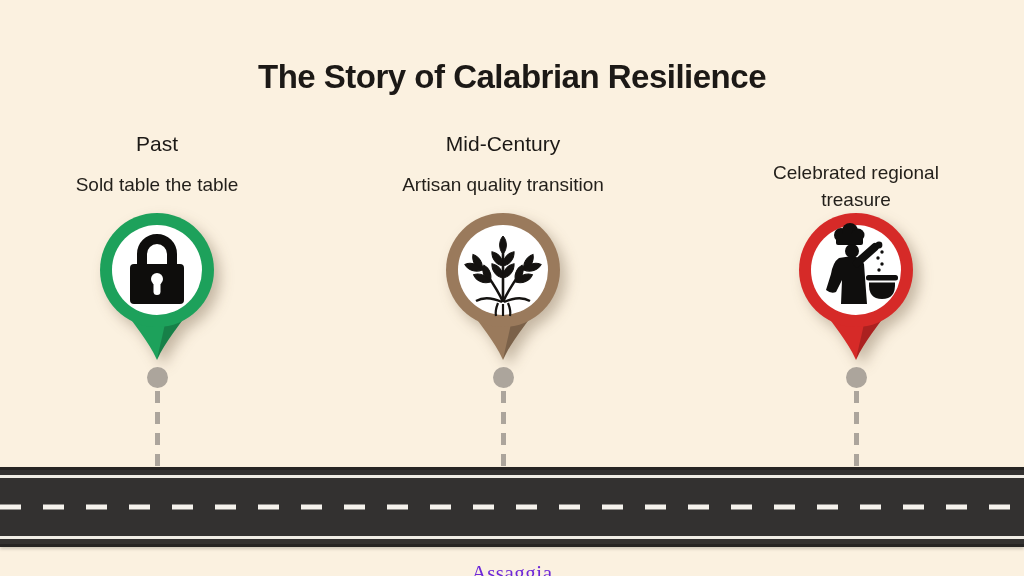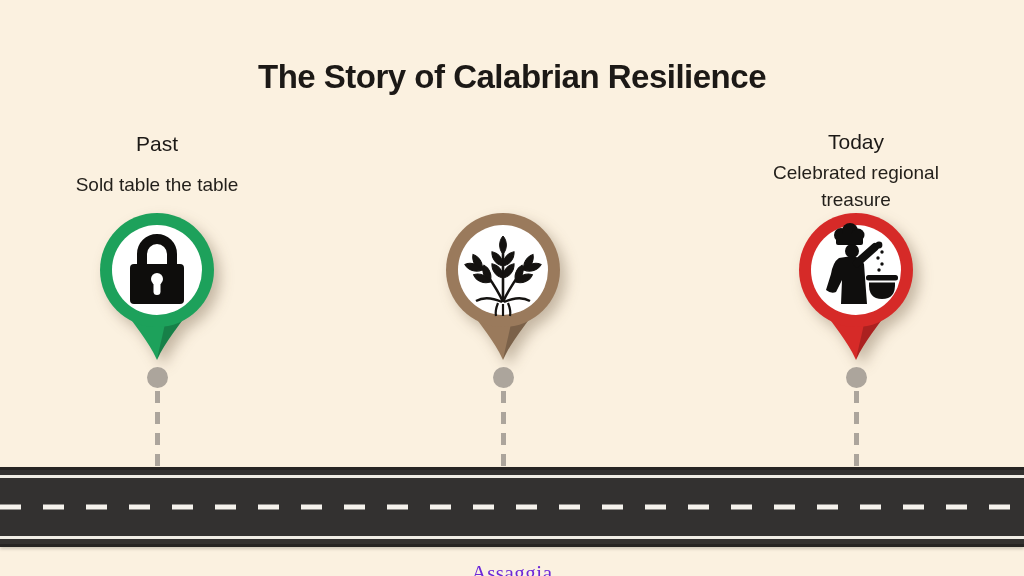--- a/index.html
+++ b/index.html
@@ -66,20 +66,22 @@
     <g>
       <path d="M50,58 v-12 a15,15 0 0 1 30,0 v12" fill="none" stroke="#0E0D0C" stroke-width="10"></path>
       <rect x="38" y="56" width="54" height="40" rx="4" fill="#0E0D0C"></rect>
       <circle cx="65" cy="71" r="6" fill="#ffffff"></circle>
       <rect x="61.5" y="73" width="7" height="14" rx="3.5" fill="#ffffff"></rect>
     </g>
   </svg>
   <div class="dot m1"></div>
   <div class="drop m1"></div>
 
+  <div class="era m2">Mid-Century</div>
+  <div class="desc m2">Artisan quality transition</div>
   <svg class="pin m2" viewBox="0 0 130 158">
     <defs>
       <path id="leaf" d="M0,0 C4.5,-5 4.5,-13 0,-18 C-4.5,-13 -4.5,-5 0,0 Z"></path>
     </defs>
     <path d="M30,98 C44,120 56,132 65,152 C74,132 86,120 100,98 Z" fill="#9A7A5C"></path>
     <path d="M65,152 C74,132 86,120 100,98 L76,98 C73,120 68,136 65,152 Z" fill="rgba(0,0,0,0.20)"></path>
     <circle cx="65" cy="62" r="57" fill="#9A7A5C"></circle>
     <circle cx="65" cy="62" r="45" fill="#ffffff"></circle>
     <g fill="#141210" stroke="#141210">
       <path d="M65,94 L65,40" fill="none" stroke-width="2.6"></path>
@@ -101,21 +103,20 @@
       <use href="#leaf" transform="translate(52,74) rotate(-66)"></use>
       <use href="#leaf" transform="translate(86,62) rotate(30)"></use>
       <use href="#leaf" transform="translate(86,62) rotate(72)"></use>
       <use href="#leaf" transform="translate(78,74) rotate(20)"></use>
       <use href="#leaf" transform="translate(78,74) rotate(66)"></use>
     </g>
   </svg>
   <div class="dot m2"></div>
   <div class="drop m2"></div>
 
-  <div class="era m3">Today</div>
   <div class="desc m3">Celebrated regional treasure</div>
   <svg class="pin m3" viewBox="0 0 130 158">
     <path d="M30,98 C44,120 56,132 65,152 C74,132 86,120 100,98 Z" fill="#D62A28"></path>
     <path d="M65,152 C74,132 86,120 100,98 L76,98 C73,120 68,136 65,152 Z" fill="rgba(0,0,0,0.20)"></path>
     <circle cx="65" cy="62" r="57" fill="#D62A28"></circle>
     <circle cx="65" cy="62" r="45" fill="#ffffff"></circle>
     <g fill="#0F0E0D">
       <circle cx="50" cy="27" r="7"></circle>
       <circle cx="59" cy="23" r="8"></circle>
       <circle cx="67" cy="27" r="6.5"></circle>

